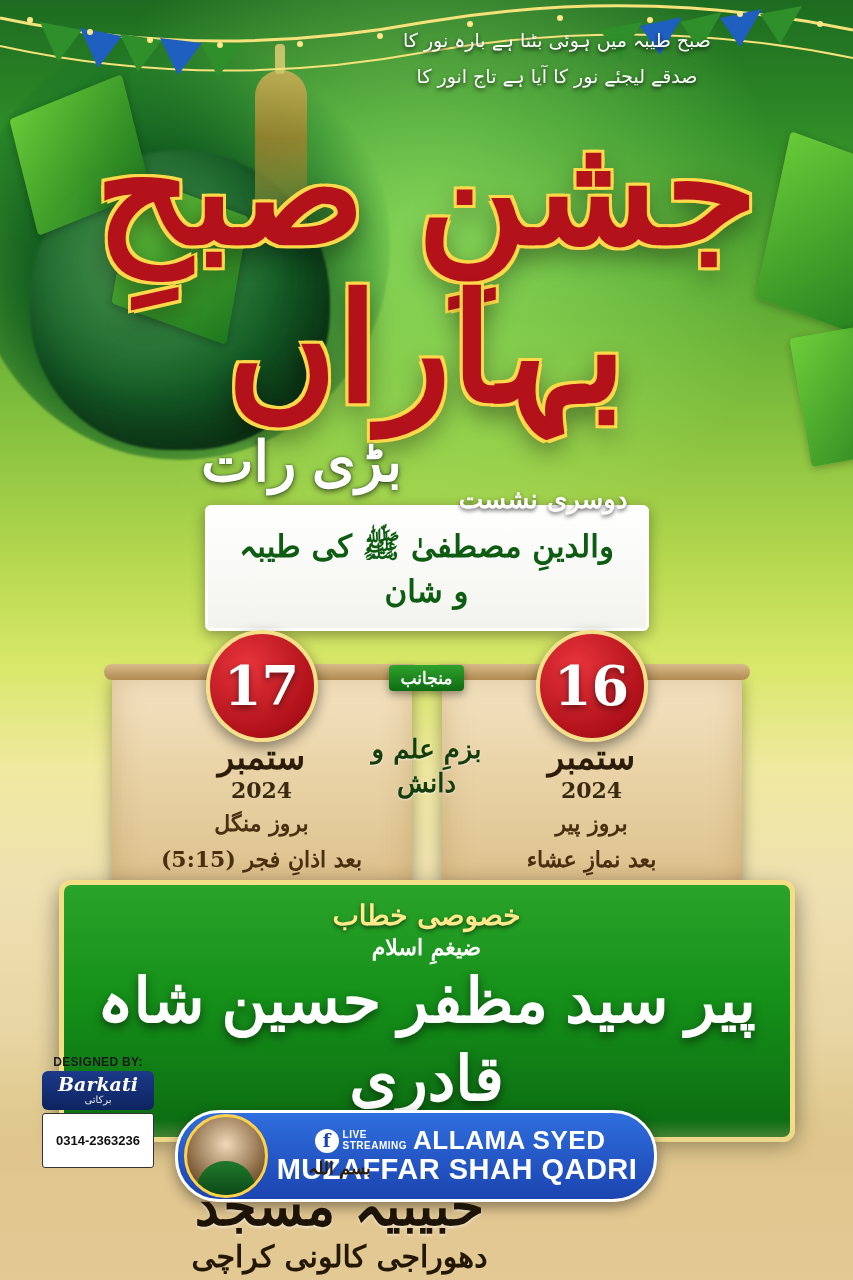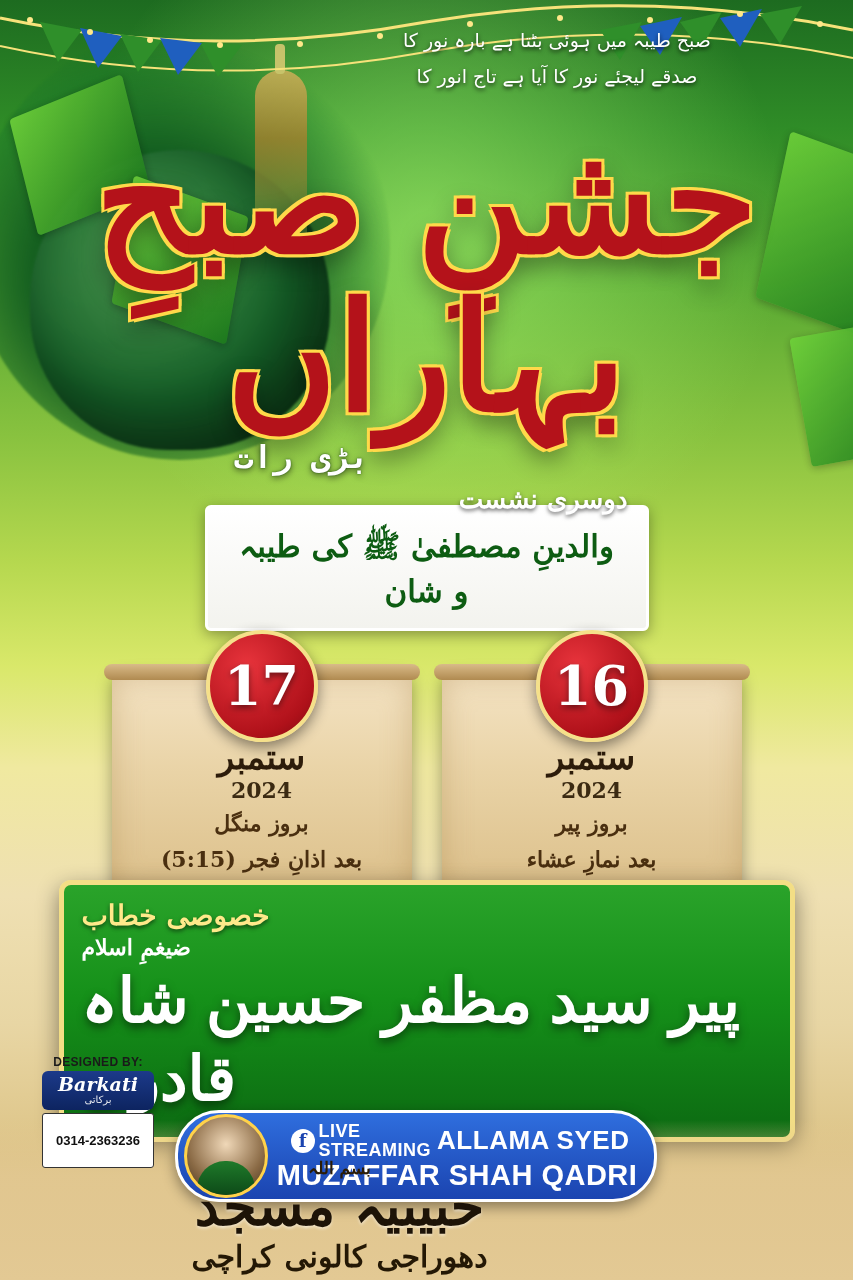--- a/index.html
+++ b/index.html
@@ -94,21 +94,21 @@
     color: #ffffff;
     text-shadow: 0 2px 4px rgba(0,0,0,.75);
     font-size: 19px;
     line-height: 1.9;
     font-family: "DejaVu Sans", sans-serif;
   }
 
   
   .title-wrap {
     position: absolute;
-    top: 121px;
+    top: 112px;
     left: 0;
     width: 853px;
     text-align: center;
     direction: rtl;
   }
   .title-main {
     font-family: "DejaVu Serif", serif;
     font-size: 150px;
     line-height: 1.05;
     font-weight: bold;
@@ -117,22 +117,22 @@
     text-shadow:
       0 0 2px #ffd94a,
       3px 3px 0 #ffd94a,
       -3px 3px 0 #ffd94a,
       3px -3px 0 #ffd94a,
       -3px -3px 0 #ffd94a,
       0 10px 26px rgba(0,0,0,.45);
   }
   .title-sub {
     margin-top: 2px;
-    font-family: Liberation Mono, monospace;
-    font-size: 32px;
+    font-family: Liberation Sans, sans-serif;
+    font-size: 56px;
     font-weight: bold;
     color: #ffffff;
     text-shadow: 0 2px 6px rgba(0,0,0,.6), 0 0 2px #2a6b18;
     direction: rtl;
     padding-right: 250px;
   }
 
   
   .sessions {
     position: absolute;
@@ -286,21 +286,21 @@
     position: absolute;
     top: 880px;
     left: 50%;
     transform: translateX(-50%);
     width: 690px;
     padding: 14px 18px 20px;
     background: linear-gradient(180deg, #2aa32a 0%, #159019 45%, #0c6a12 100%);
     border: 5px solid #f3de85;
     border-radius: 12px;
     box-shadow: 0 8px 22px rgba(0,0,0,.45);
-    text-align: left;
+    text-align: center;
     direction: rtl;
   }
   .speaker-khitab {
     font-family: "DejaVu Serif", serif;
     font-size: 28px;
     font-weight: bold;
     color: #ffe98a;
     text-shadow: 0 2px 4px rgba(0,0,0,.55);
   }
   .speaker-title {
@@ -419,21 +419,21 @@
     border-radius: 50%;
     background: #ffffff;
     color: #1b44b0;
     font-family: "DejaVu Serif", serif;
     font-weight: bold;
     font-size: 18px;
     line-height: 24px;
     text-align: center;
   }
   .live-word {
-    font-size: 18px;
+    font-size: 10px;
     letter-spacing: .5px;
   }
   .live-name1 { font-size: 26px; letter-spacing: .5px; }
   .live-name2 { font-size: 29px; letter-spacing: .5px; }
 
   
   .footer {
     position: absolute;
     left: 0;
     bottom: 6px;
@@ -545,20 +545,25 @@
     </div>
     <div class="scroll">
       <div class="day-badge">17</div>
       <div class="scroll-month">ستمبر</div>
       <div class="scroll-year">2024</div>
       <div class="scroll-line">بروز منگل</div>
       <div class="scroll-line">بعد اذانِ فجر (5:15)</div>
     </div>
   </div>
 
+  <div class="center-badge">
+    <div class="chip">منجانب</div>
+    <div class="bz">بزمِ علم و</div>
+    <div class="bz" style="margin-top:0">دانش</div>
+  </div>
 
   <div class="speaker-panel">
     <div class="speaker-khitab">خصوصی خطاب</div>
     <div class="speaker-title">ضیغمِ اسلام</div>
     <div class="speaker-name">پیر سید مظفر حسین شاہ قادری</div>
   </div>
 
   <div class="sand"></div>
 
   <div class="designer">

